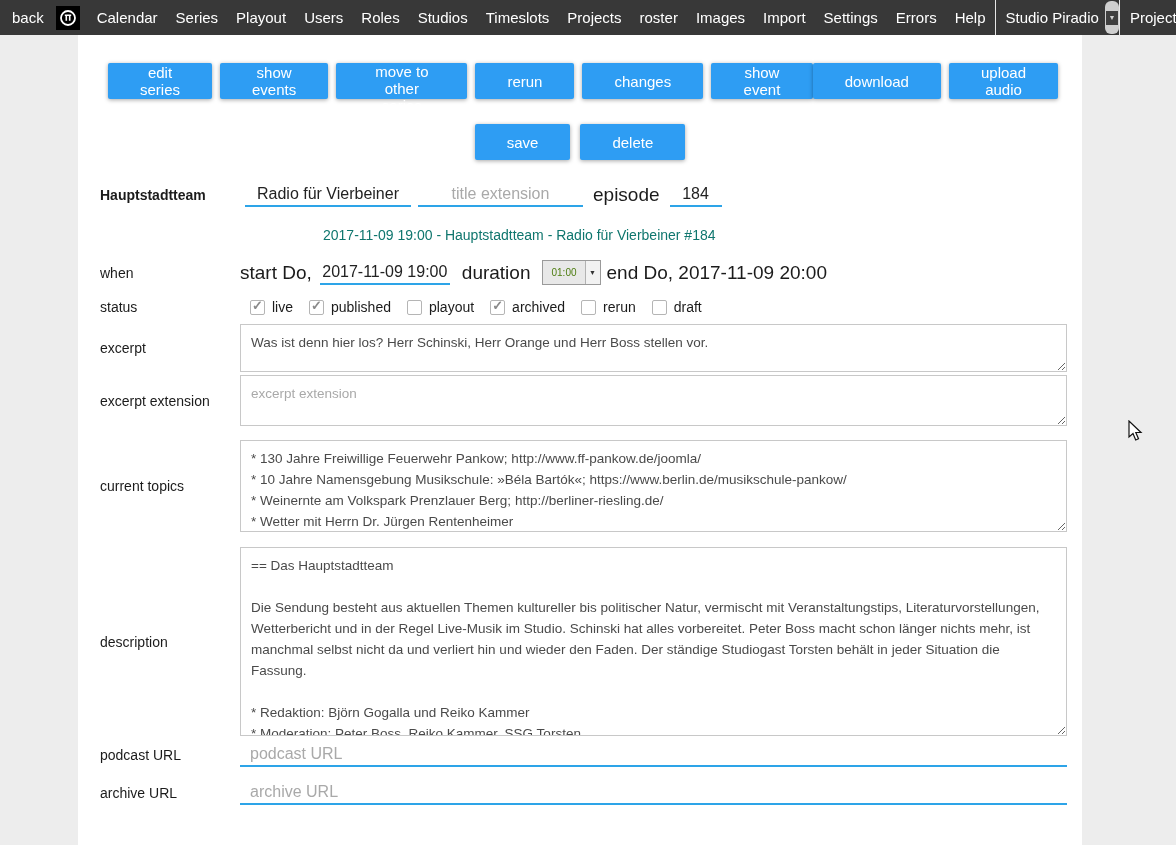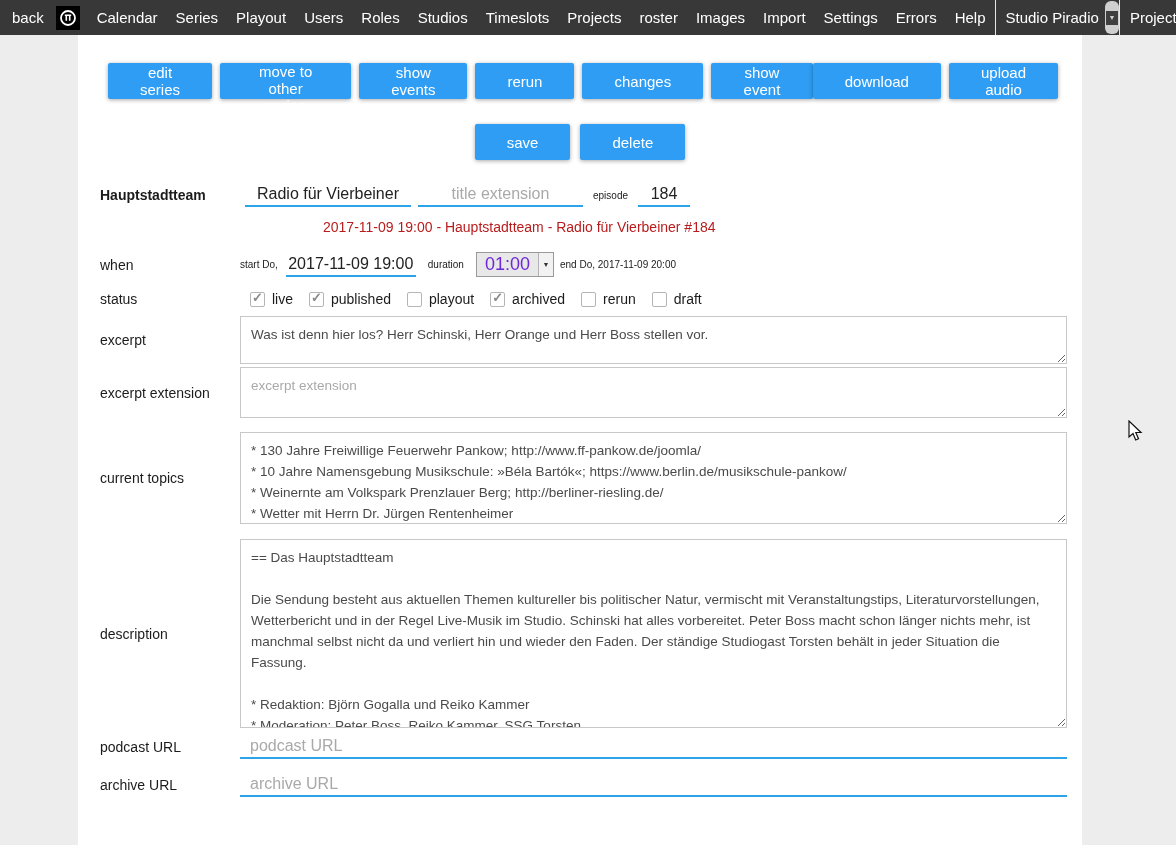--- a/index.html
+++ b/index.html
@@ -41,27 +41,27 @@
   .row-label { width:140px; flex-shrink:0; font-size:14px; color:#1b1b1b; }
   .row-label.bold { font-weight:bold; }
   .controls { flex:1; display:flex; align-items:center; }
 
   .u-input { border:none; border-bottom:2px solid #2da4e8; background:transparent;
     font-size:16px; color:#222; font-family:"Liberation Sans", sans-serif;
     outline:none; height:24px; }
   .u-input.center { text-align:center; }
   .u-input::placeholder { color:#a9a9a9; }
 
-  .inline-label { font-size:10px; color:#1b1b1b; }
-
-  .summary { margin-top:12px; padding-left:245px; font-size:14px; color:#b91c1c; }
+  .inline-label { font-size:19px; color:#1b1b1b; }
+
+  .summary { margin-top:20px; padding-left:245px; font-size:14px; color:#0f766e; }
 
   .duration-select { display:inline-flex; align-items:center; height:25px;
     background:#e8e8e8; border:1px solid #9a9a9a; cursor:pointer; }
-  .duration-value { font-size:18px; color:#6d28d9; padding:0 8px; }
+  .duration-value { font-size:10px; color:#4d7c0f; padding:0 8px; }
   .duration-arrow { width:15px; align-self:stretch; border-left:1px solid #b2b2b2;
     display:flex; align-items:center; justify-content:center; font-size:7px;
     color:#333; background:#f2f2f2; }
 
   .checkbox { width:15px; height:15px; border:1px solid #b5b5b5; border-radius:2px;
     background:#fff; display:inline-flex; align-items:center; justify-content:center;
     cursor:pointer; flex-shrink:0; }
   .check-icon { font-size:13px; color:#8a8a8a; font-weight:bold; line-height:1;
     display:none; margin-top:-3px; }
   .checkbox.checked .check-icon { display:block; }
@@ -114,22 +114,22 @@
 
     </span>
 
   </span>
 </div>
 
 <div class="content">
 
   <div class="btn-row">
     <button class="btn">edit series</button>
+    <button class="btn">show events</button>
     <button class="btn">move to other series</button>
-    <button class="btn">show events</button>
     <button class="btn">rerun</button>
     <button class="btn">changes</button>
     <button class="btn">show event</button>
     <span class="btn-spacer"></span>
     <button class="btn">download</button>
     <button class="btn">upload audio</button>
   </div>
 
   <div class="btn-row2">
     <button class="btn">save</button>

